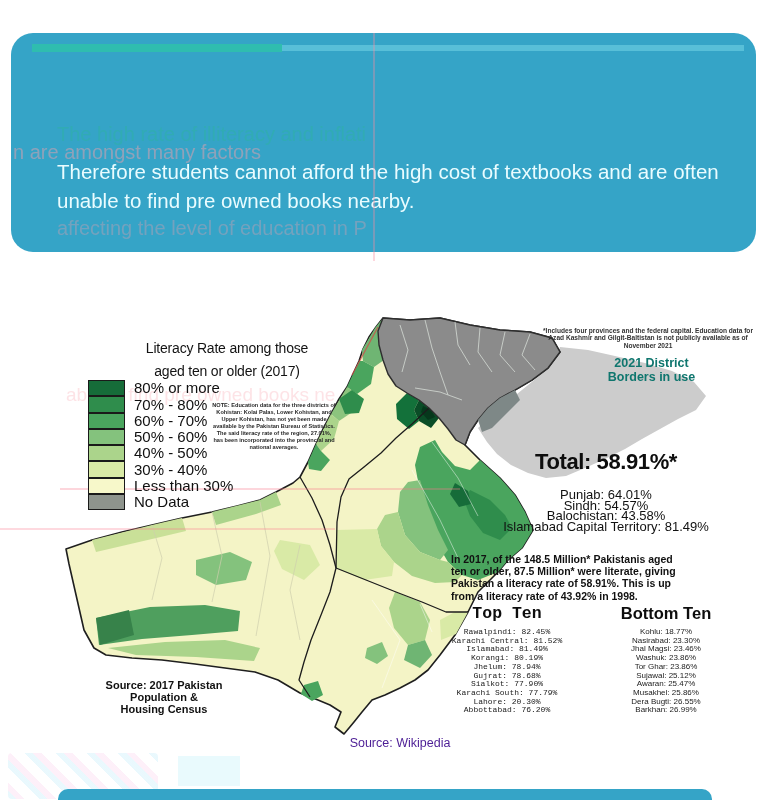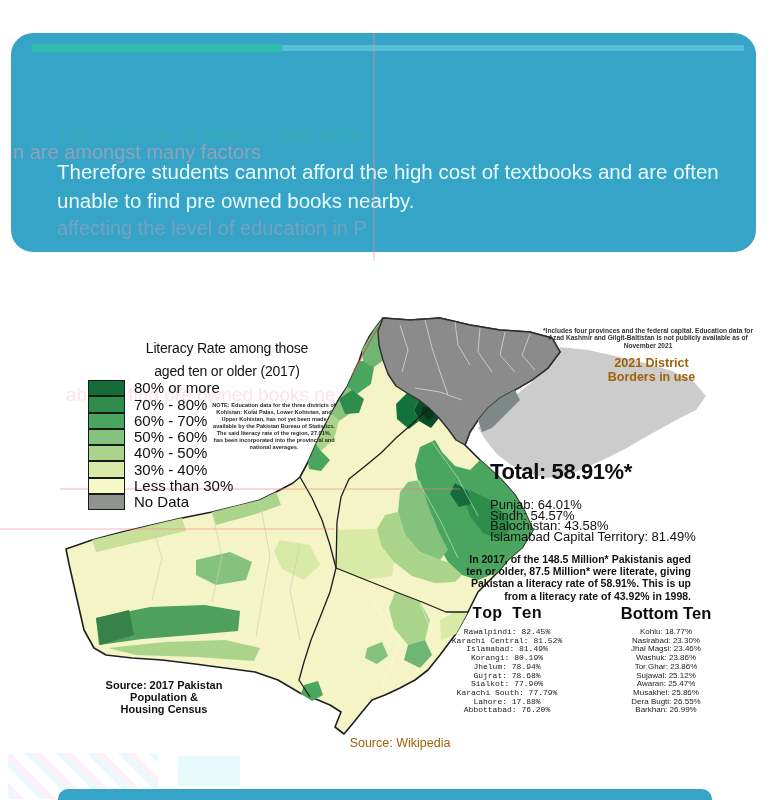--- a/index.html
+++ b/index.html
@@ -29,35 +29,35 @@
              color:#131313;line-height:23px;letter-spacing:-0.2px;margin-top:12px;}
   #legend{left:88px;top:380px;}
   .legend-row{display:flex;align-items:flex-end;height:16.3px;}
   .legend-swatch{display:inline-block;width:37px;height:16.3px;border:1.5px solid #1a1a1a;
                  box-sizing:border-box;margin-top:-1.5px;flex:0 0 auto;}
   .legend-label{margin-left:9px;font-size:15px;color:#101010;white-space:nowrap;}
   #map-note{left:212px;top:402px;width:124px;font-size:5.6px;line-height:7px;color:#2a2a2a;
             text-align:center;font-weight:600;}
   #asterisk-note{left:536px;top:327px;width:224px;font-size:6.6px;line-height:7.4px;color:#333;
                  text-align:center;font-weight:600;}
-  #borders-label{left:584px;top:357px;width:135px;font-size:12.5px;font-weight:700;color:#a16207;
+  #borders-label{left:584px;top:357px;width:135px;font-size:12.5px;font-weight:700;color:#0f766e;
                  text-align:center;line-height:13.5px;}
-  #total-block{left:490px;top:459px;width:232px;}
+  #total-block{left:490px;top:449px;width:232px;text-align:center;}
   #total-heading{font-size:22px;font-weight:700;color:#0d0d0d;letter-spacing:-0.4px;}
   #province-list{margin-top:15px;font-size:13px;font-weight:400;color:#111;line-height:10.7px;}
-  #summary{left:451px;top:553px;width:240px;text-align:right;font-size:10.5px;font-weight:700;
+  #summary{left:451px;top:553px;width:240px;text-align:left;font-size:10.5px;font-weight:700;
            color:#111;line-height:12.2px;}
   .rank-col{text-align:center;}
   #top-ten{left:443px;top:604px;width:128px;font-family:Liberation Mono, monospace;}
   #bottom-ten{left:585px;top:604px;width:162px;}
   .rank-heading{font-size:16.5px;font-weight:700;color:#0d0d0d;margin-bottom:5px;}
   .rank-list{font-size:8px;color:#222;line-height:8.7px;text-align:center;}
   #census-source{left:81px;top:680px;width:166px;text-align:center;font-size:11px;font-weight:700;
                  color:#111;line-height:11.8px;}
-  #wikipedia-source{left:300px;top:736px;width:200px;text-align:center;font-size:12.5px;color:#a16207;}
+  #wikipedia-source{left:300px;top:736px;width:200px;text-align:center;font-size:12.5px;color:#4c1d95;}
 
   
   #ghost4{left:78px;top:318px;font-size:19px;color:rgba(246,140,150,0.28);z-index:1;}
   #ghost5{left:66px;top:384px;font-size:19px;color:rgba(246,140,150,0.24);z-index:1;}
   #glitch-hline1{left:60px;top:488px;width:400px;height:2px;background:rgba(250,120,140,0.30);z-index:2;}
   #glitch-hline2{left:0;top:528px;width:335px;height:2px;background:rgba(250,120,140,0.28);z-index:2;}
 
   
   #bottom-bar{left:58px;top:789px;width:654px;height:11px;background:#35a4c7;border-radius:10px 10px 0 0;z-index:3;}
   #glitch-blob1{left:8px;top:753px;width:150px;height:46px;border-radius:4px;opacity:.6;
@@ -204,21 +204,21 @@
     <div class="rank-heading">Top Ten</div>
     <div class="rank-list">
         <div>Rawalpindi: 82.45%</div>
         <div>Karachi Central: 81.52%</div>
         <div>Islamabad: 81.49%</div>
         <div>Korangi: 80.19%</div>
         <div>Jhelum: 78.94%</div>
         <div>Gujrat: 78.68%</div>
         <div>Sialkot: 77.90%</div>
         <div>Karachi South: 77.79%</div>
-        <div>Lahore: 17.88%</div>
+        <div>Lahore: 20.30%</div>
         <div>Abbottabad: 76.20%</div>
       </div>
   </div>
 
   <div class="abs ov rank-col" id="bottom-ten">
     <div class="rank-heading">Bottom Ten</div>
     <div class="rank-list">
         <div>Kohlu: 18.77%</div>
         <div>Nasirabad: 23.30%</div>
         <div>Jhal Magsi: 23.46%</div>

